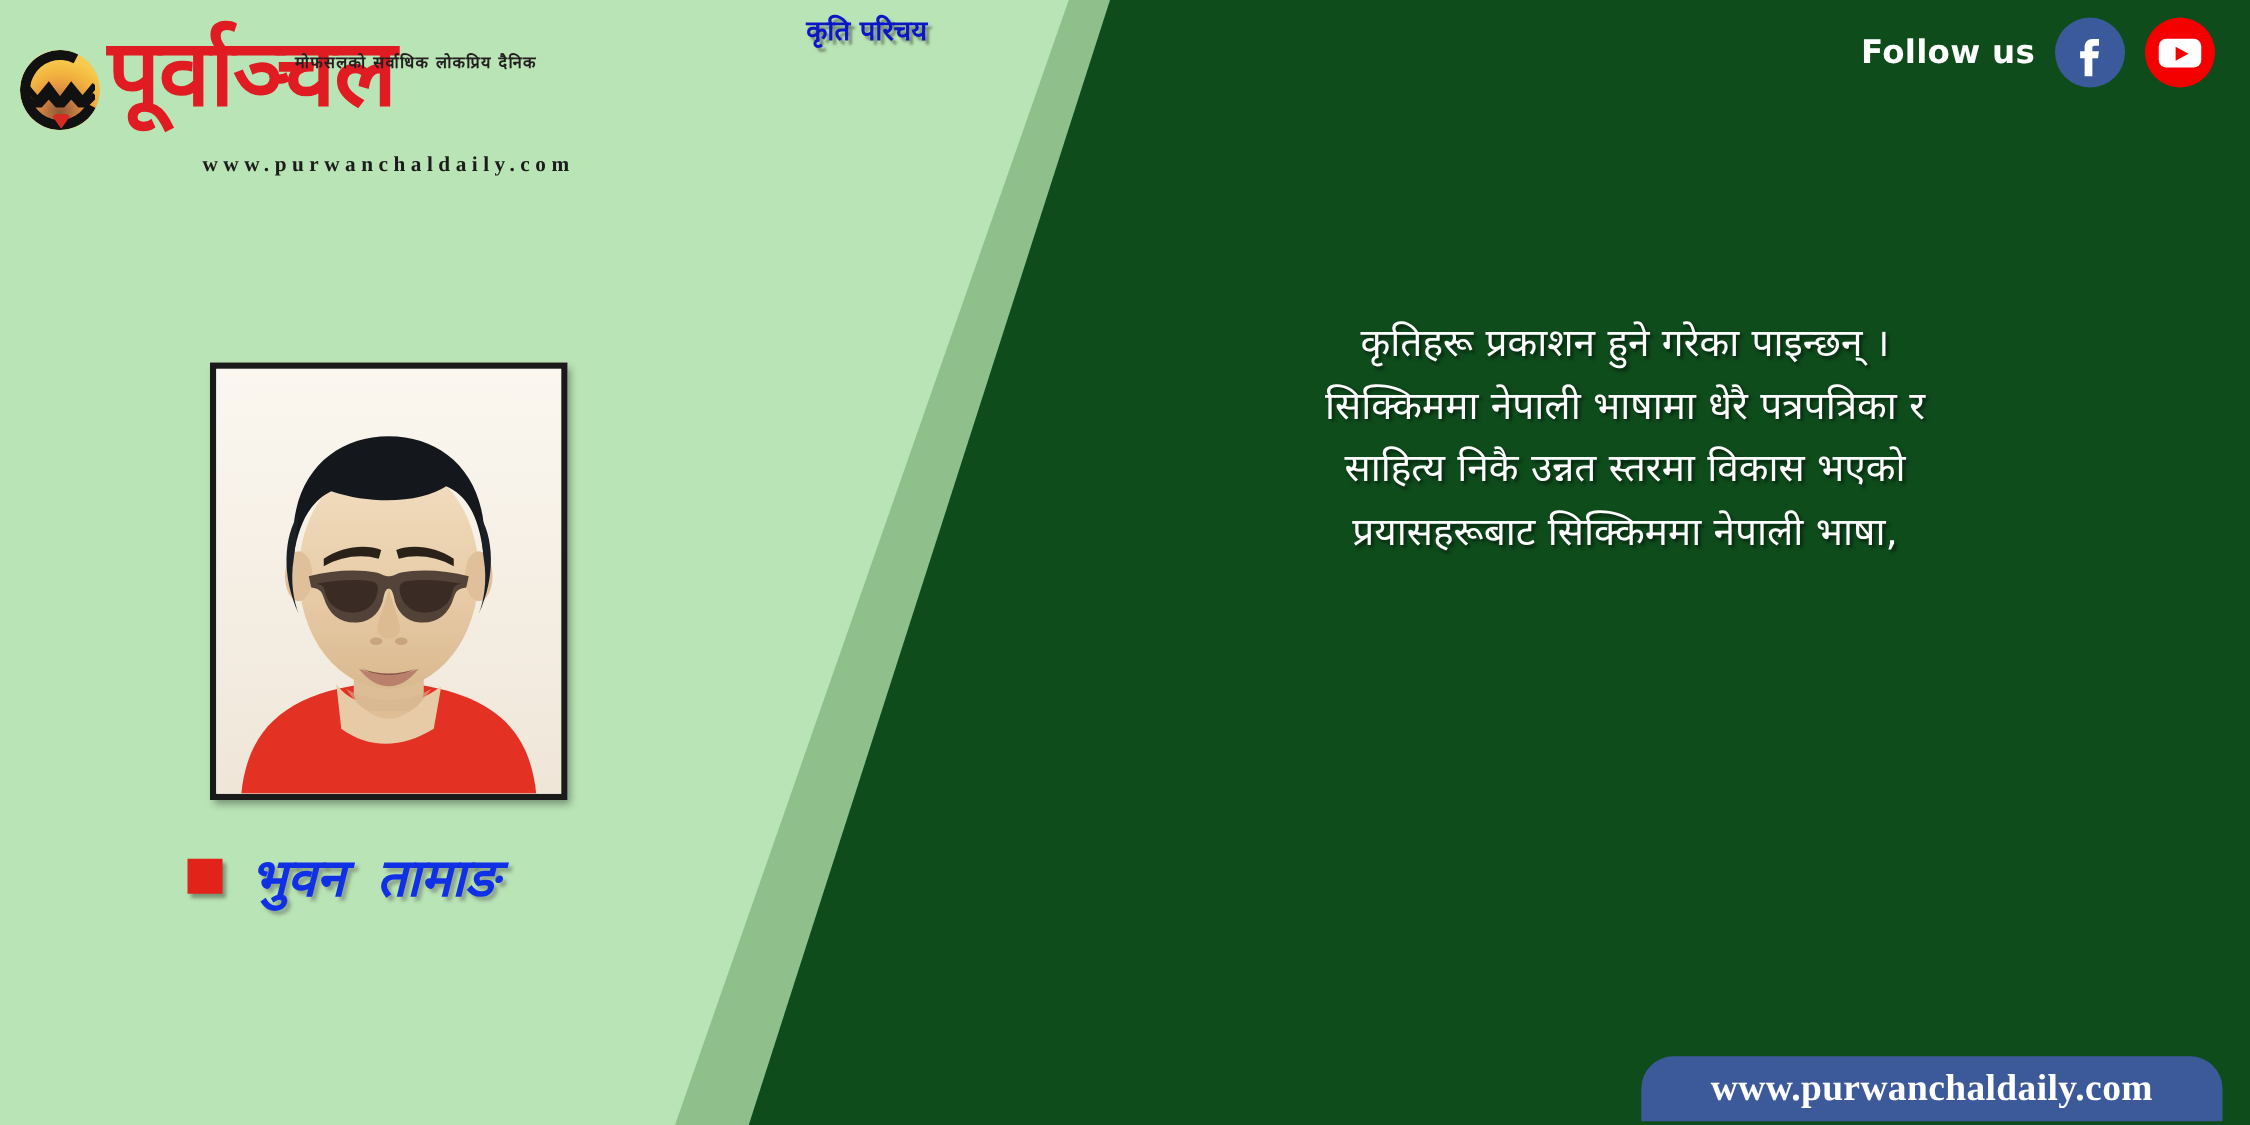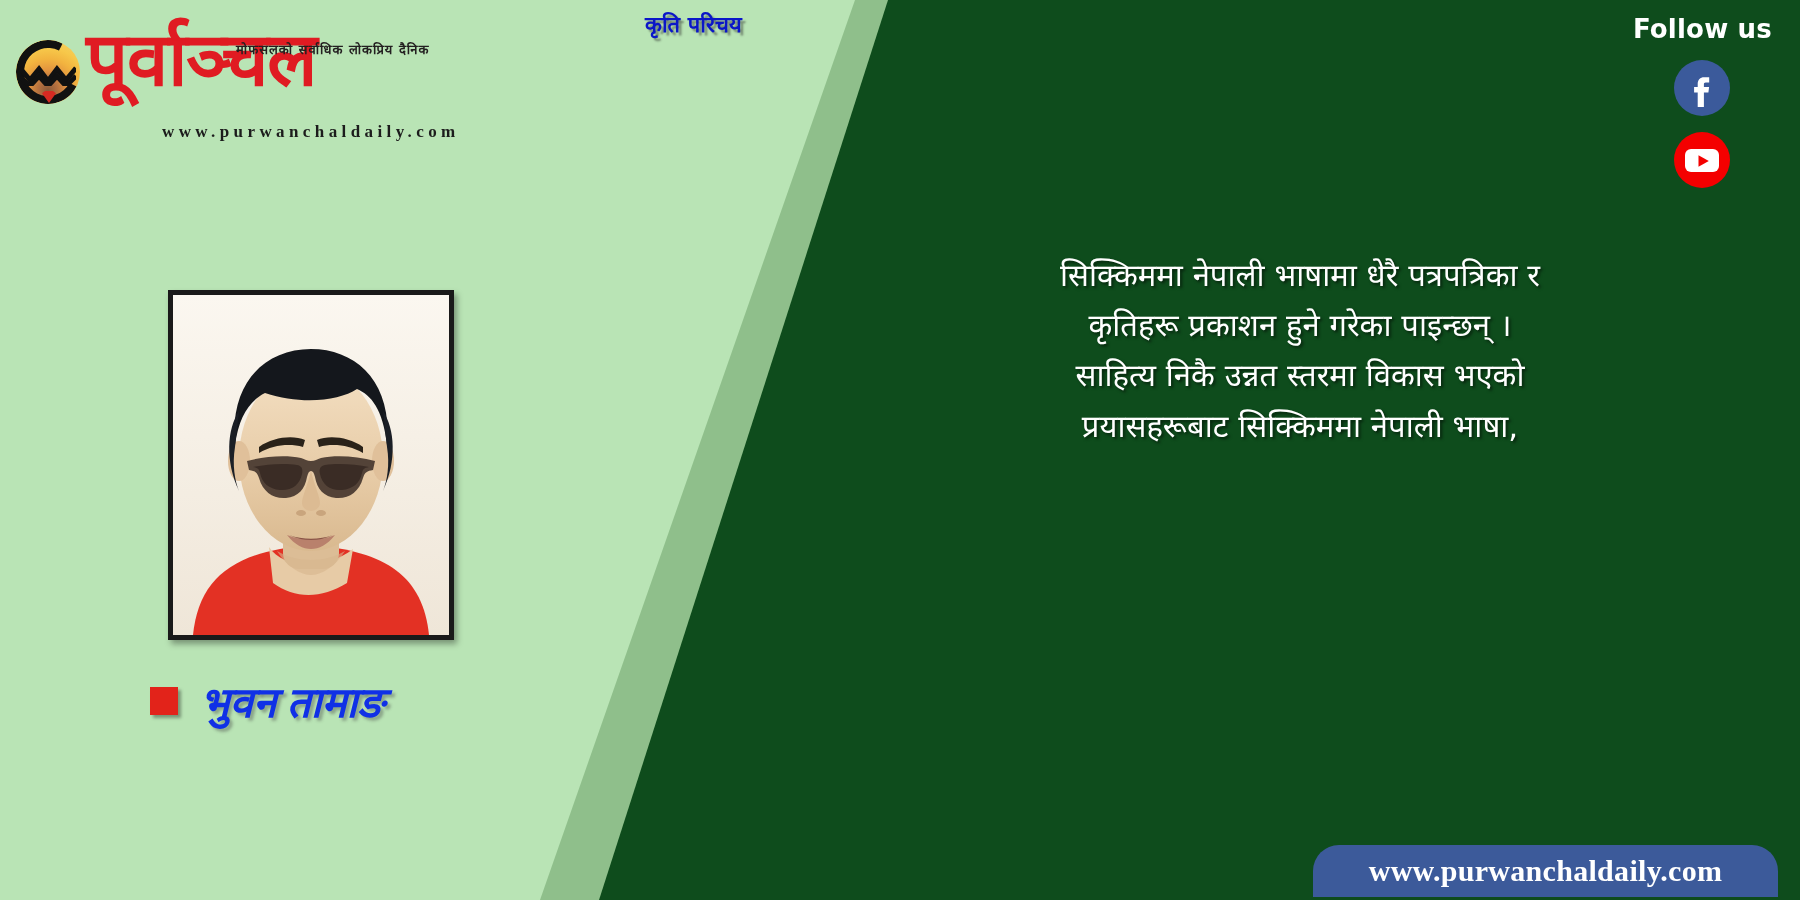--- a/index.html
+++ b/index.html
@@ -103,21 +103,21 @@
     font-size:22px;
     color:#0b16c8;
     text-shadow:3px 3px 2px rgba(40,40,40,.45);
     white-space:nowrap;
   }
 
   
   .follow {
     position:absolute;
     right:28px; top:14px;
-    display:flex; align-items:center; gap:16px;flex-direction:column;
+    display:flex; align-items:center; gap:16px;
   }
   .follow-label {
     font-family:"DejaVu Sans", sans-serif;
     font-weight:700;
     font-size:26px;
     color:#ffffff;
     letter-spacing:.2px;
     white-space:nowrap;
   }
   .soc {
@@ -146,21 +146,21 @@
     left:150px; top:672px;
     display:flex; align-items:center; gap:22px;
   }
   .author-bullet {
     width:28px; height:28px;
     background:#e2231a;
     box-shadow:3px 3px 3px rgba(0,0,0,.35);
     flex:0 0 auto;
   }
   .author-name {
-    font-family:Liberation Serif, serif;
+    font-family:Liberation Mono, monospace;
     font-weight:700;
     font-style:italic;
     font-size:42px;
     color:#1030e6;
     text-shadow:3px 3px 3px rgba(70,70,70,.40);
     white-space:nowrap;
     text-align:right;
   }
 
   
@@ -284,22 +284,22 @@
       </svg>
     </div>
   </div>
 
   <div class="author-row">
     <span class="author-bullet"></span>
     <span class="author-name">भुवन तामाङ</span>
   </div>
 
   <div class="quote">
+    <p>कृतिहरू प्रकाशन हुने गरेका पाइन्छन् ।</p>
     <p>सिक्किममा नेपाली भाषामा धेरै पत्रपत्रिका र</p>
-    <p>कृतिहरू प्रकाशन हुने गरेका पाइन्छन् ।</p>
     <p>साहित्य निकै उन्नत स्तरमा विकास भएको</p>
     <p>प्रयासहरूबाट सिक्किममा नेपाली भाषा,</p>
   </div>
 
   <div class="footer-pill">
     <span class="footer-url">www.purwanchaldaily.com</span>
   </div>
 
 </div>
 

